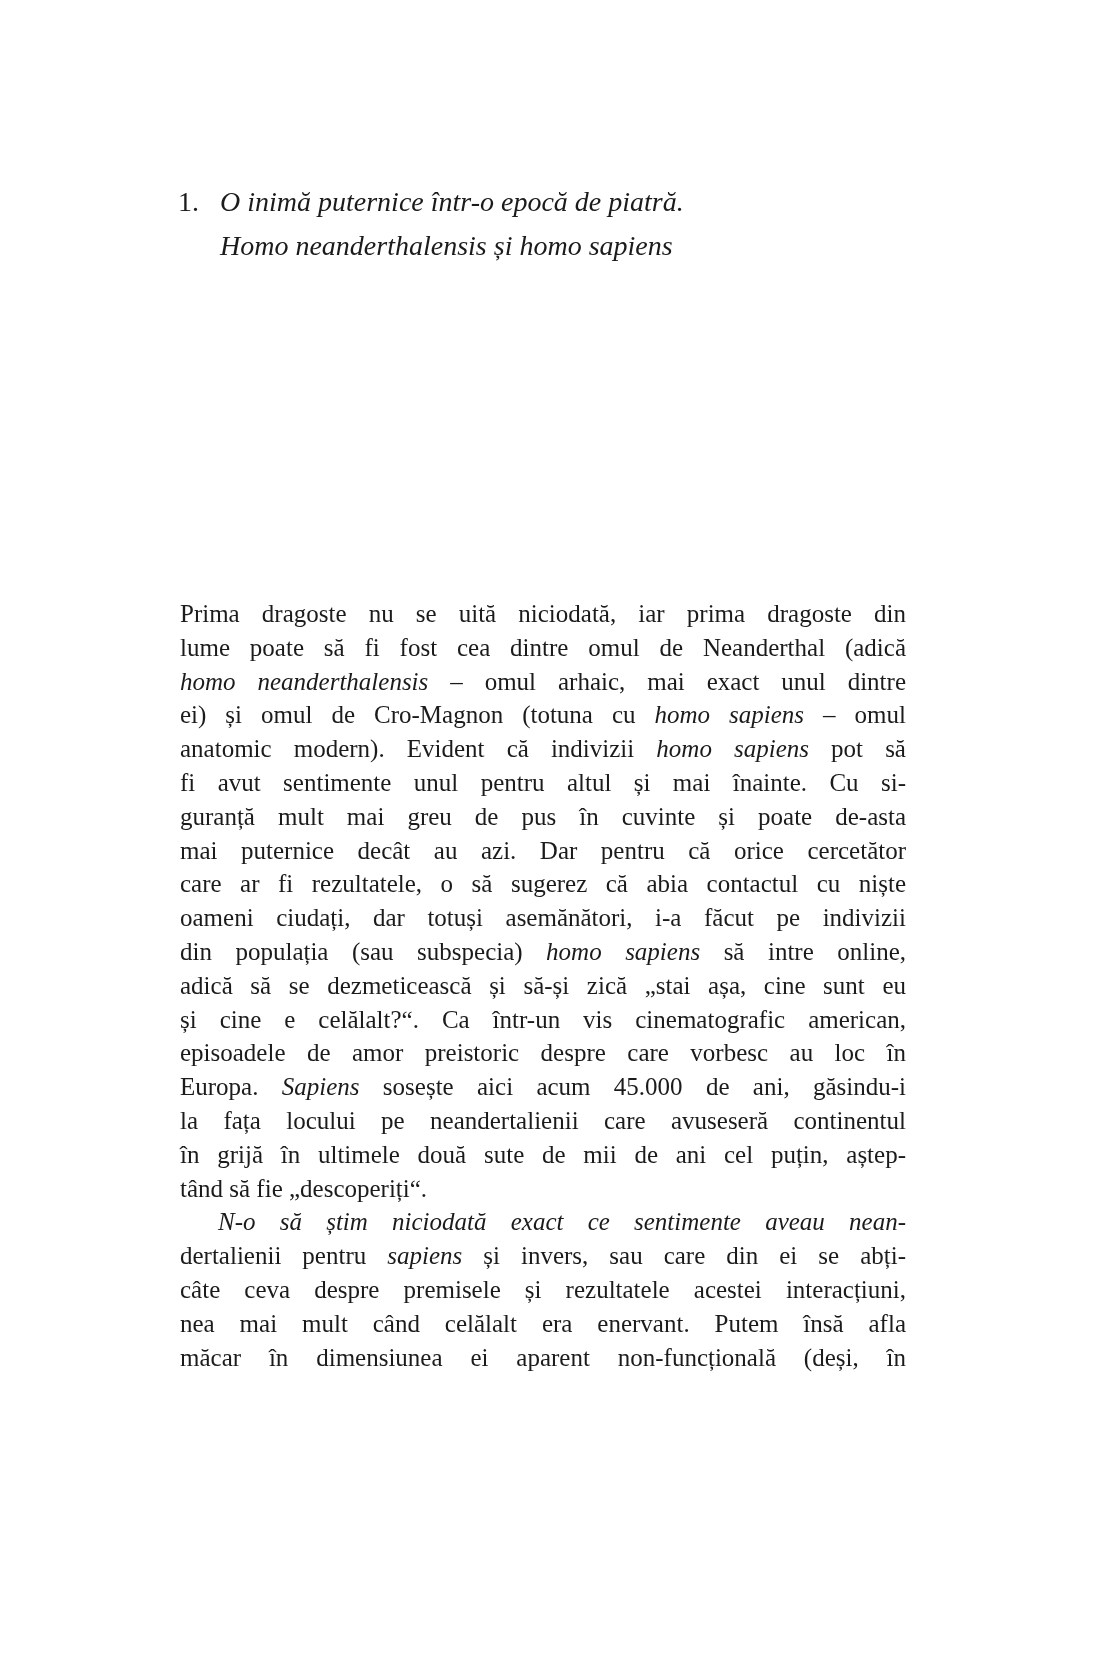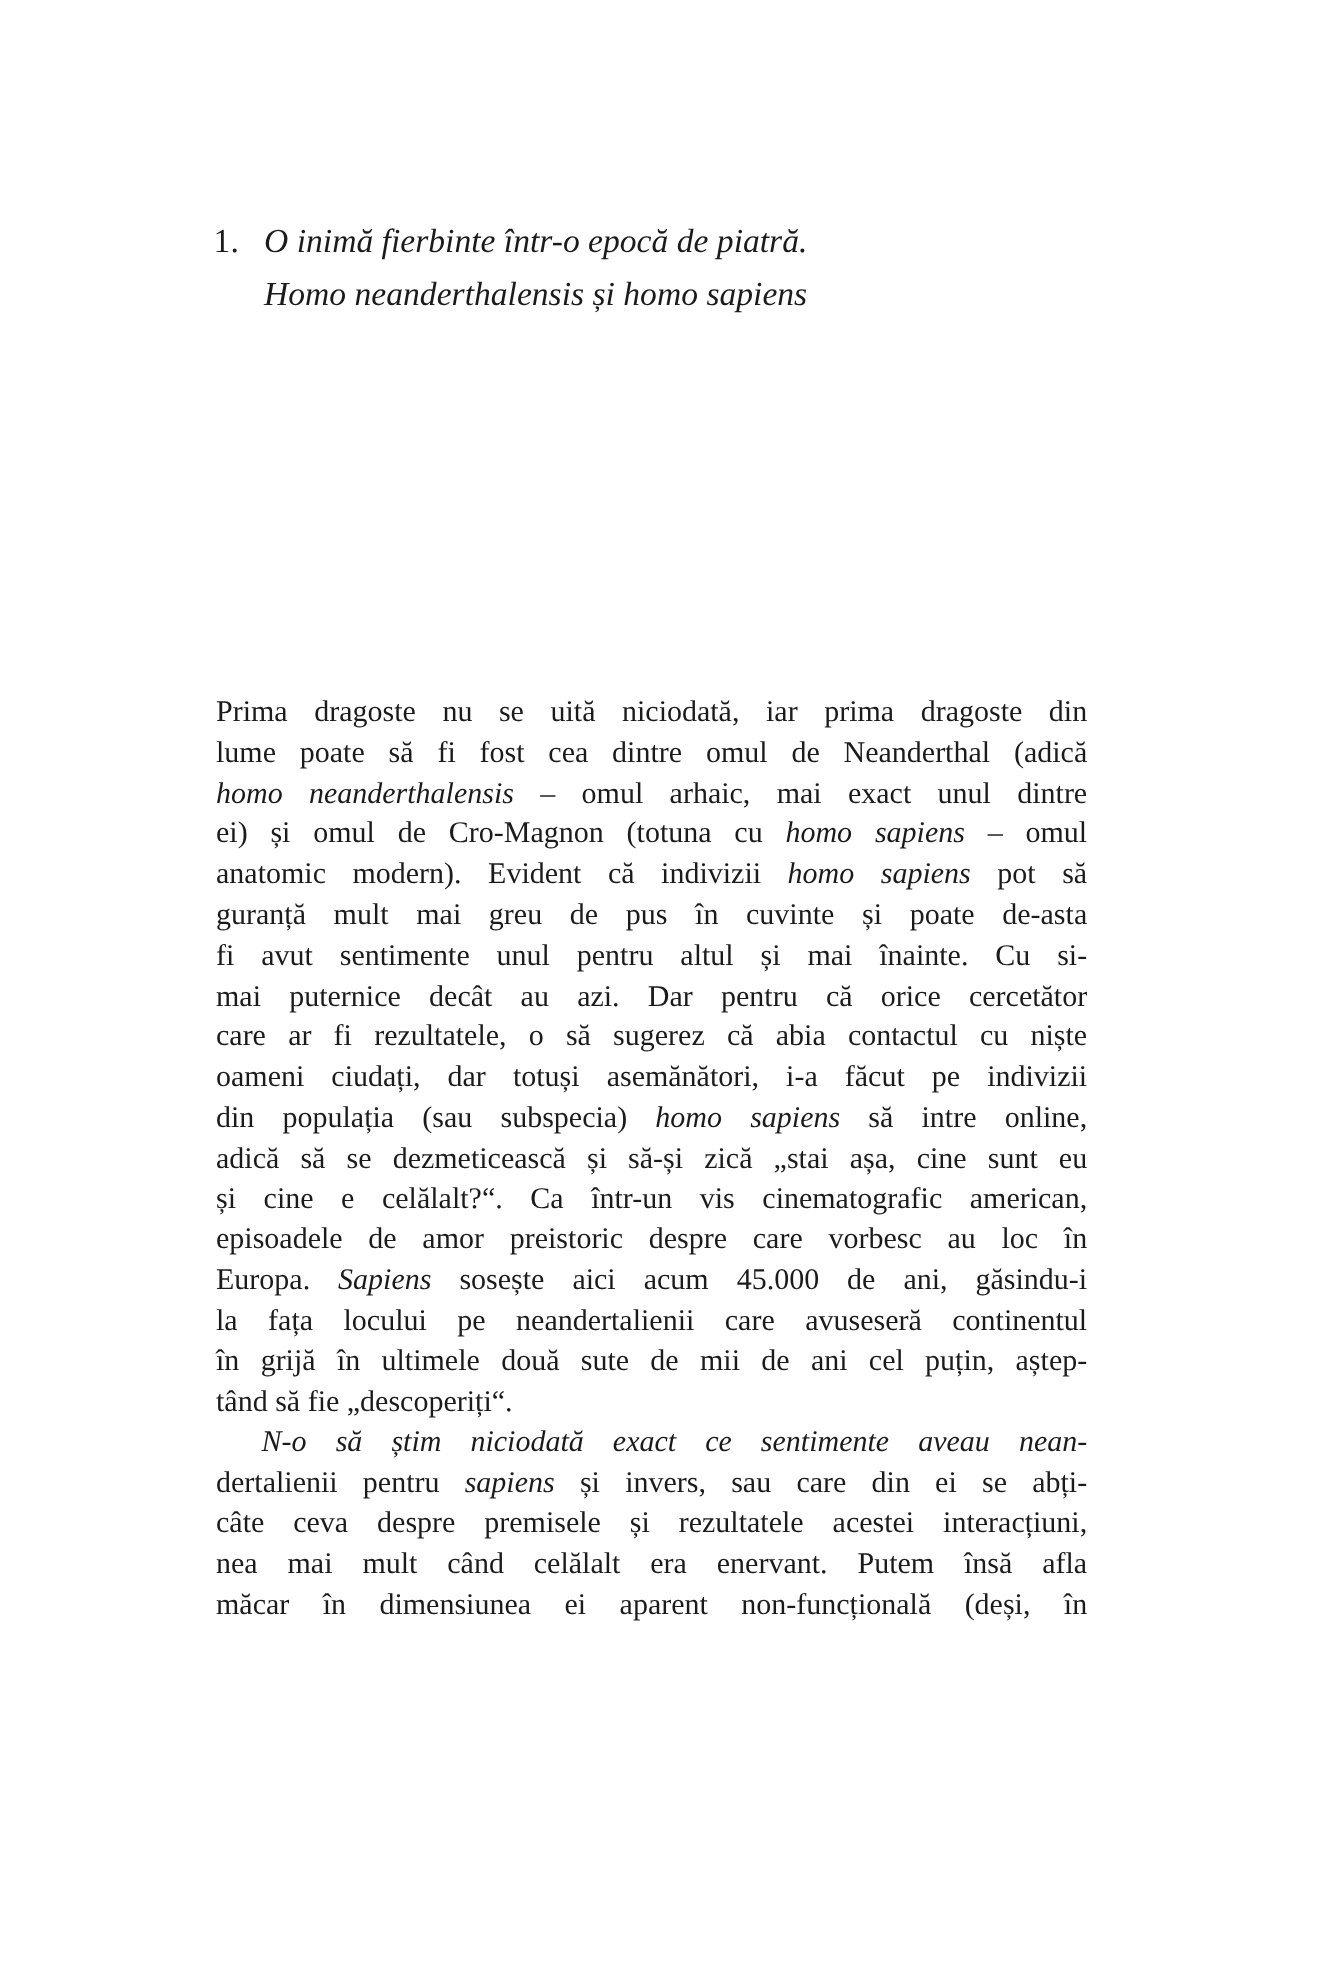--- a/index.html
+++ b/index.html
@@ -30,21 +30,21 @@
     flex: 0 0 42px;
     font-style: normal;
   }
   .chapter-title-lines .heading-line {
     font-style: italic;
     white-space: nowrap;
   }
   .body-text {
     position: absolute;
     left: 180px;
-    top: 577px;
+    top: 597px;
     width: 726px;
     font-size: 25px;
     line-height: 33.8px;
   }
   .text-line {
     text-align: justify;
     text-align-last: justify;
   }
   .text-line.para-end {
     text-align-last: left;
@@ -54,33 +54,33 @@
   }
 </style>
 </head>
 <body>
 
 <div class="page">
 
   <div class="chapter-heading">
     <span class="chapter-number">1.</span>
     <div class="chapter-title-lines">
-        <div class="heading-line">O inimă fierbinte într-o epocă de piatră.</div>
+        <div class="heading-line">O inimă puternice într-o epocă de piatră.</div>
         <div class="heading-line">Homo neanderthalensis și homo sapiens</div>
       </div>
   </div>
 
   <div class="body-text">
       <div class="text-line"><span>Prima dragoste nu se uită niciodată, iar prima dragoste din</span></div>
       <div class="text-line"><span>lume poate să fi fost cea dintre omul de Neanderthal (adică</span></div>
       <div class="text-line"><em>homo neanderthalensis</em><span> – omul arhaic, mai exact unul dintre</span></div>
       <div class="text-line"><span>ei) și omul de Cro-Magnon (totuna cu </span><em>homo sapiens</em><span> – omul</span></div>
       <div class="text-line"><span>anatomic modern). Evident că indivizii </span><em>homo sapiens</em><span> pot să</span></div>
+      <div class="text-line"><span>fi avut sentimente unul pentru altul și mai înainte. Cu si-</span></div>
       <div class="text-line"><span>guranță mult mai greu de pus în cuvinte și poate de-asta</span></div>
-      <div class="text-line"><span>fi avut sentimente unul pentru altul și mai înainte. Cu si-</span></div>
       <div class="text-line"><span>mai puternice decât au azi. Dar pentru că orice cercetător</span></div>
       <div class="text-line"><span>care ar fi rezultatele, o să sugerez că abia contactul cu niște</span></div>
       <div class="text-line"><span>oameni ciudați, dar totuși asemănători, i-a făcut pe indivizii</span></div>
       <div class="text-line"><span>din populația (sau subspecia) </span><em>homo sapiens</em><span> să intre online,</span></div>
       <div class="text-line"><span>adică să se dezmeticească și să-și zică „stai așa, cine sunt eu</span></div>
       <div class="text-line"><span>și cine e celălalt?“. Ca într-un vis cinematografic american,</span></div>
       <div class="text-line"><span>episoadele de amor preistoric despre care vorbesc au loc în</span></div>
       <div class="text-line"><span>Europa. </span><em>Sapiens</em><span> sosește aici acum 45.000 de ani, găsindu-i</span></div>
       <div class="text-line"><span>la fața locului pe neandertalienii care avuseseră continentul</span></div>
       <div class="text-line"><span>în grijă în ultimele două sute de mii de ani cel puțin, aștep-</span></div>

